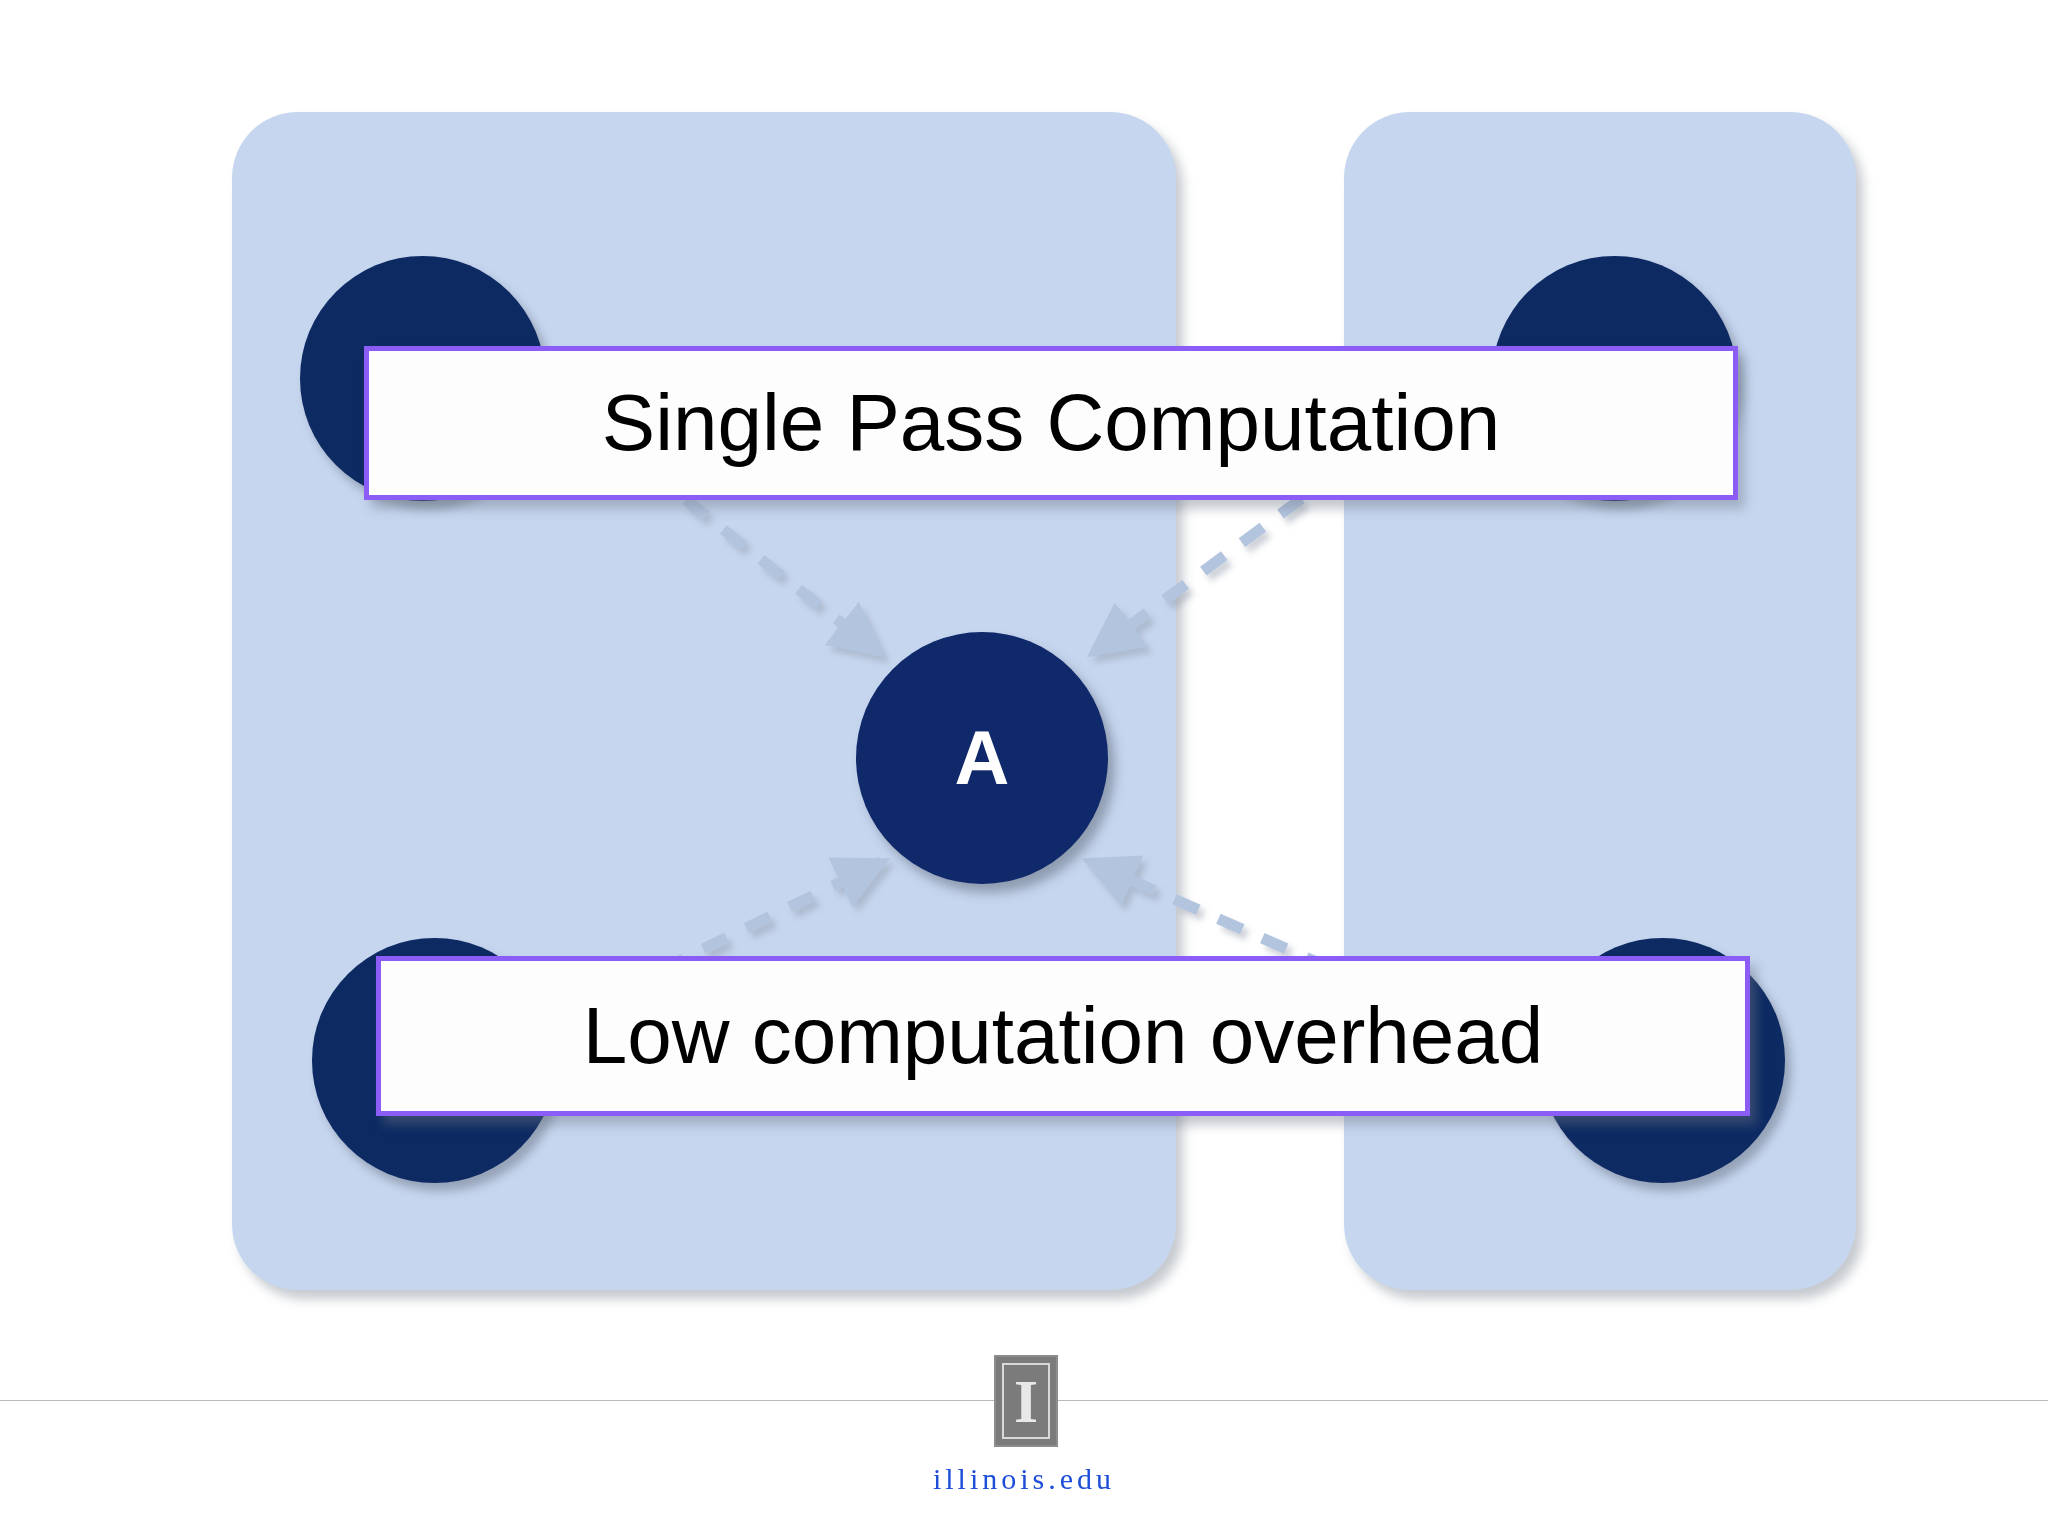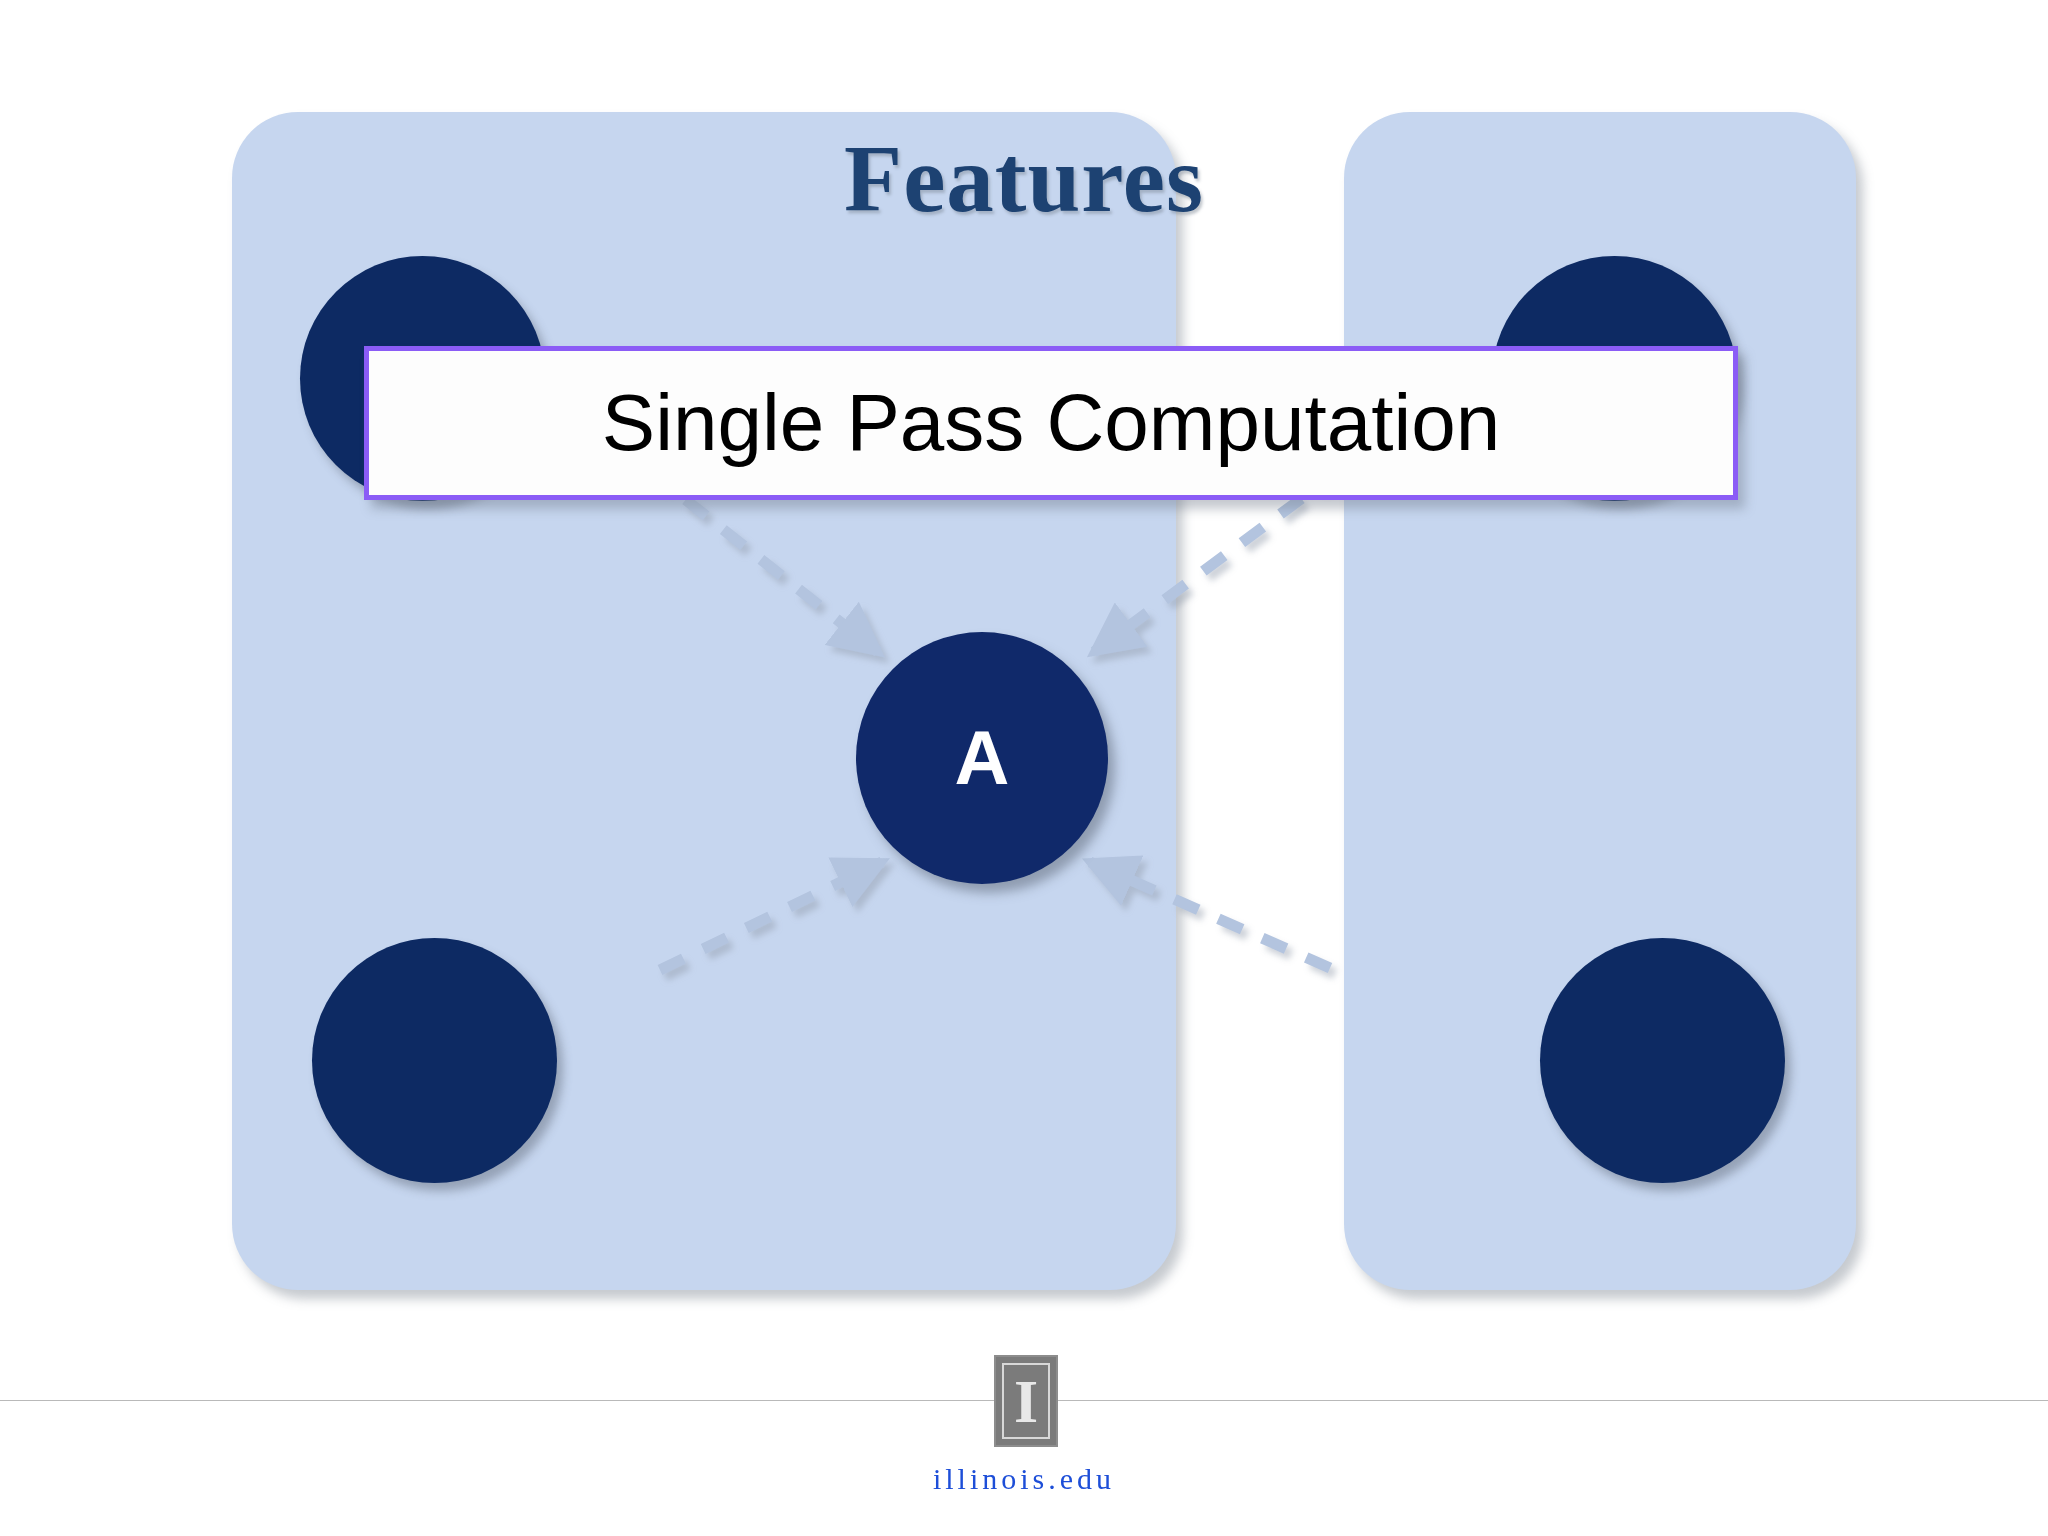--- a/index.html
+++ b/index.html
@@ -172,21 +172,20 @@
   }
 </style>
 </head>
 <body>
 
 <div id="slide">
 
   <div id="panel-left" class="panel"></div>
   <div id="panel-right" class="panel"></div>
 
-  <div id="slide-title">Features</div>
 
   <svg id="connectors" viewBox="0 0 2048 1536" xmlns="http://www.w3.org/2000/svg">
     <defs>
       <marker id="arrowhead" markerWidth="5" markerHeight="5" refX="4.2" refY="2.5" orient="auto" markerUnits="strokeWidth">
         <path d="M0,0 L5,2.5 L0,5 z" fill="#b3c4df"></path>
       </marker>
       <filter id="connshadow" x="-30%" y="-30%" width="170%" height="170%">
         <feDropShadow dx="5" dy="6" stdDeviation="3" flood-color="#8f9aaa" flood-opacity="0.45"></feDropShadow>
       </filter>
     </defs>
@@ -204,20 +203,23 @@
   <div id="node-br" class="node-circle"></div>
 
   <div id="center-node">
     <span id="center-node-label">A</span>
   </div>
 
   <div id="banner-top" class="banner">
     <span class="banner-text">Single Pass Computation</span>
   </div>
 
+  <div id="banner-bottom" class="banner">
+    <span class="banner-text">Low computation overhead</span>
+  </div>
 
   <div id="footer-rule"></div>
 
   <div id="footer-logo">
     <div id="footer-logo-inner">
       <span id="footer-logo-glyph">I</span>
     </div>
   </div>
 
   <div id="footer-url">illinois.edu</div>

